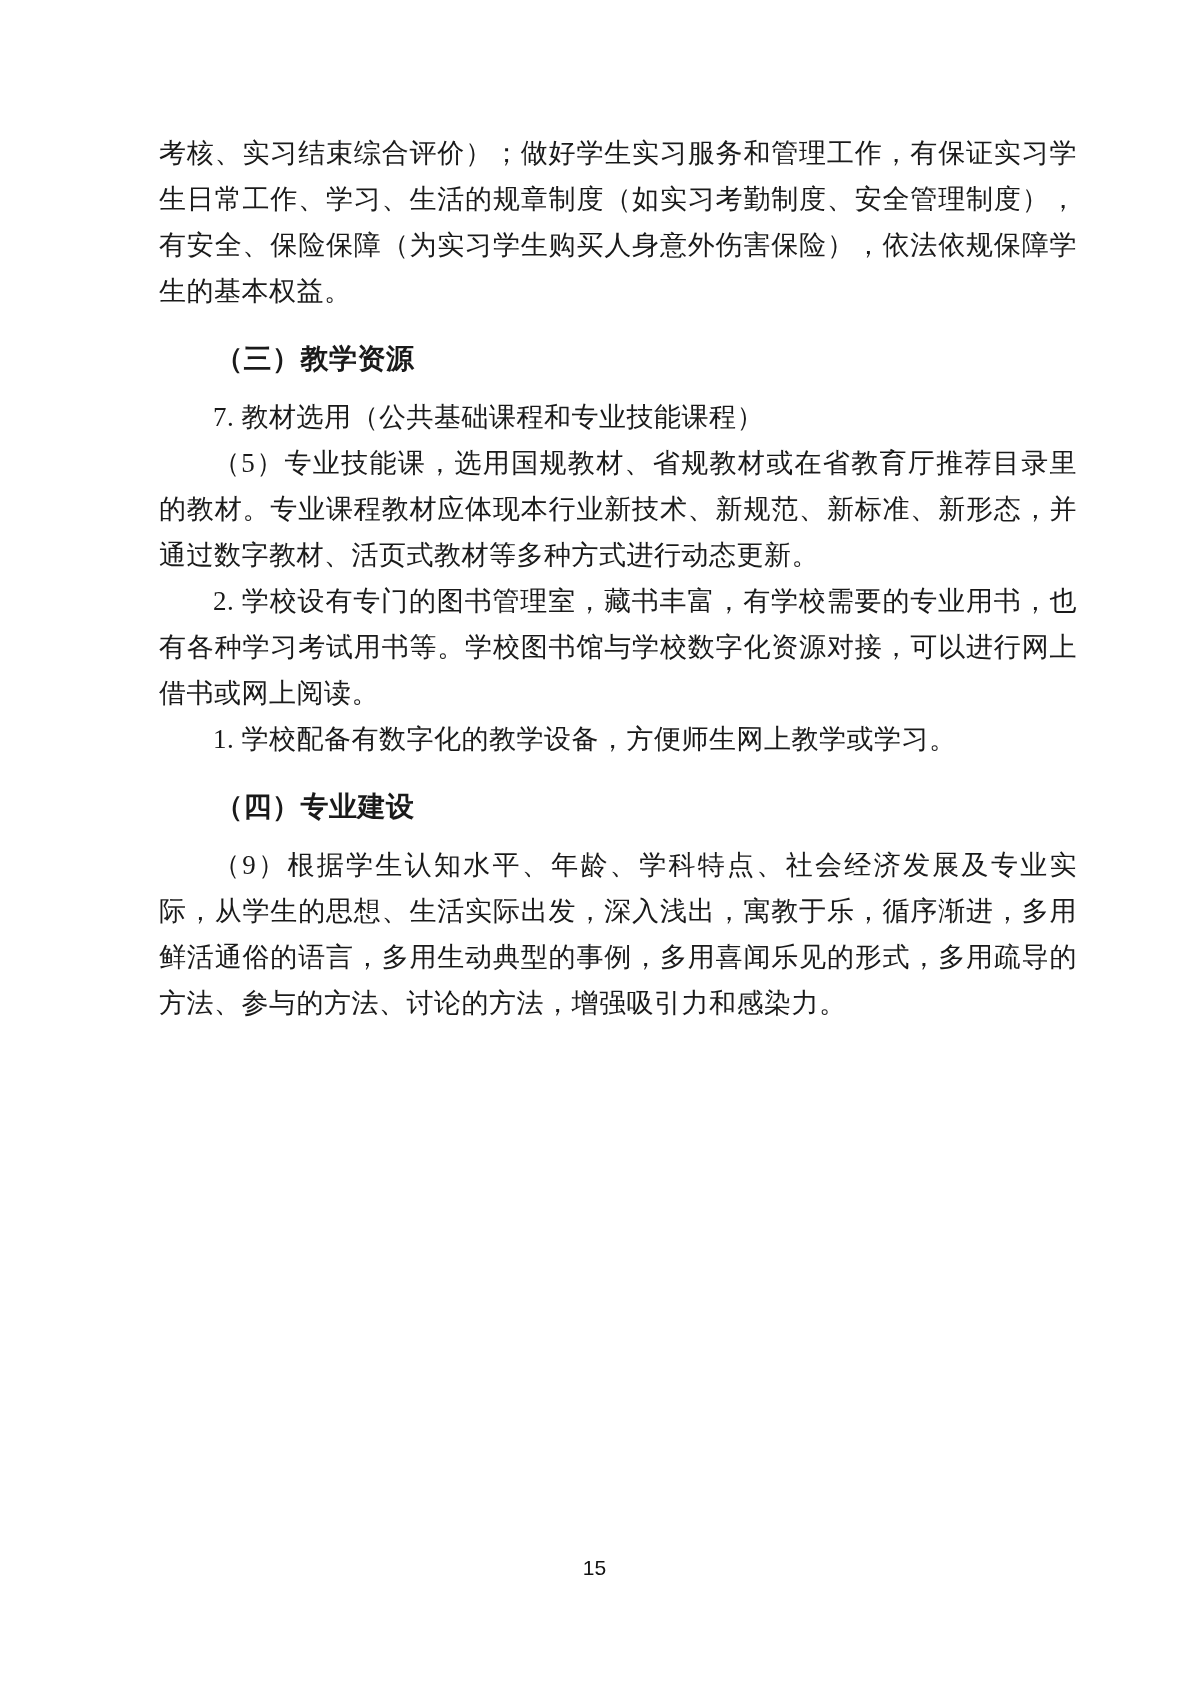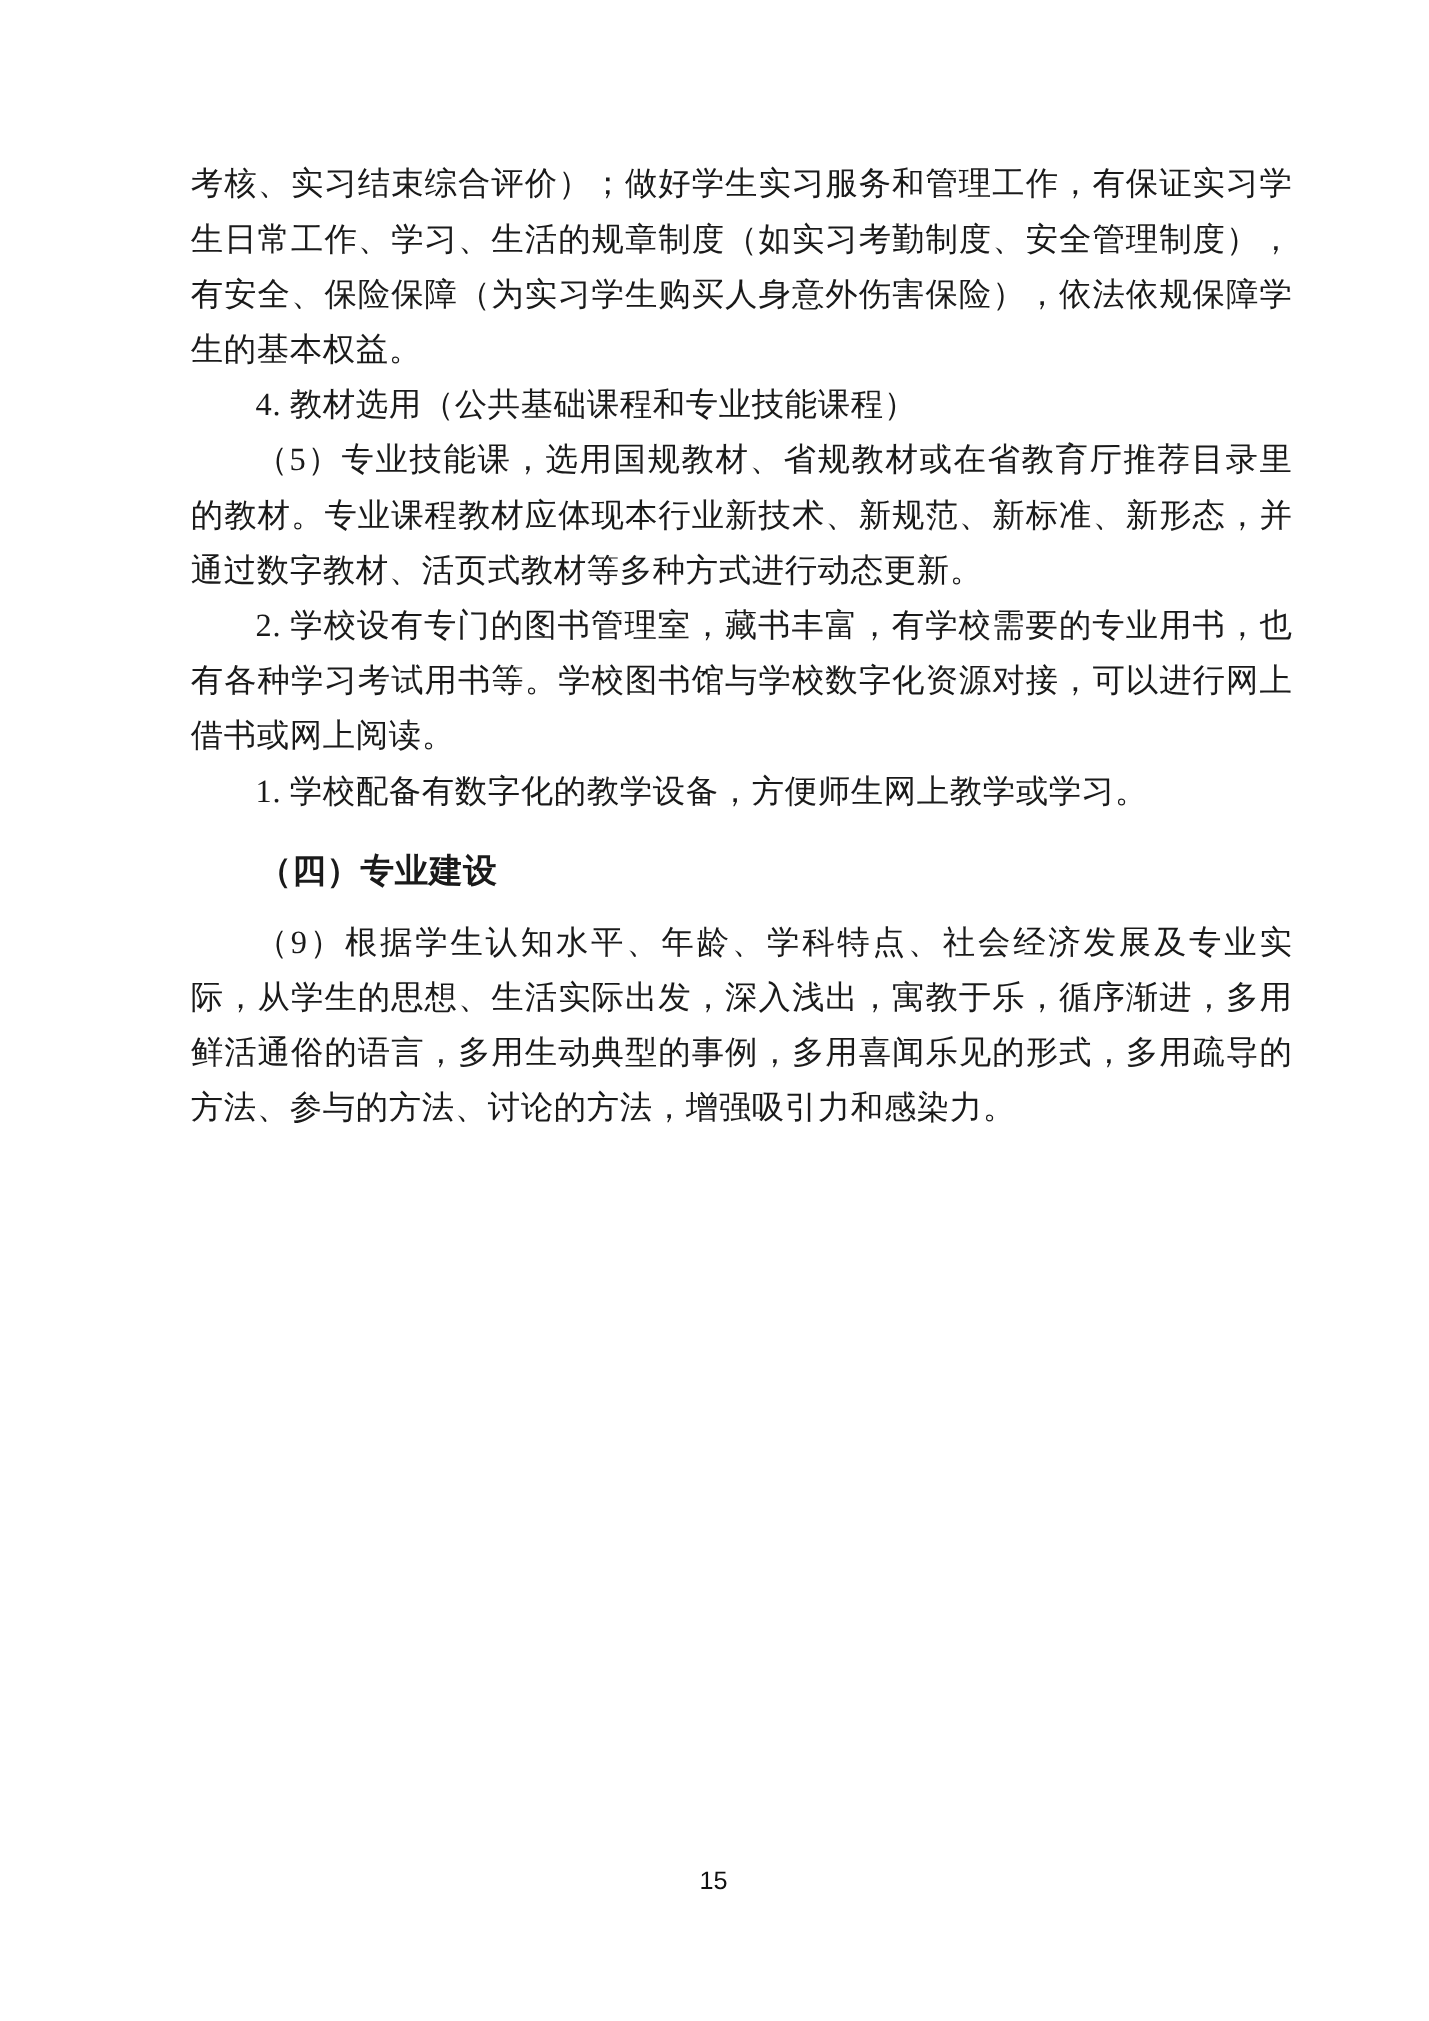--- a/index.html
+++ b/index.html
@@ -51,23 +51,24 @@
   }
 </style>
 </head>
 <body>
 
 <div class="page">
   <div class="content">
 
     <p class="para no-indent">考核、实习结束综合评价）；做好学生实习服务和管理工作，有保证实习学生日常工作、学习、生活的规章制度（如实习考勤制度、安全管理制度），有安全、保险保障（为实习学生购买人身意外伤害保险），依法依规保障学生的基本权益。</p>
 
+    <h3 class="heading">（三）教学资源</h3>
 
 
-    <p class="para">4. 教材选用（公共基础课程和专业技能课程）</p>
+    <p class="para">7. 教材选用（公共基础课程和专业技能课程）</p>
 
 
     <p class="para">（5）专业技能课，选用国规教材、省规教材或在省教育厅推荐目录里的教材。专业课程教材应体现本行业新技术、新规范、新标准、新形态，并通过数字教材、活页式教材等多种方式进行动态更新。</p>
 
     <p class="para">2. 学校设有专门的图书管理室，藏书丰富，有学校需要的专业用书，也有各种学习考试用书等。学校图书馆与学校数字化资源对接，可以进行网上借书或网上阅读。</p>
 
     <p class="para">1. 学校配备有数字化的教学设备，方便师生网上教学或学习。</p>
 
     <h3 class="heading">（四）专业建设</h3>
 

